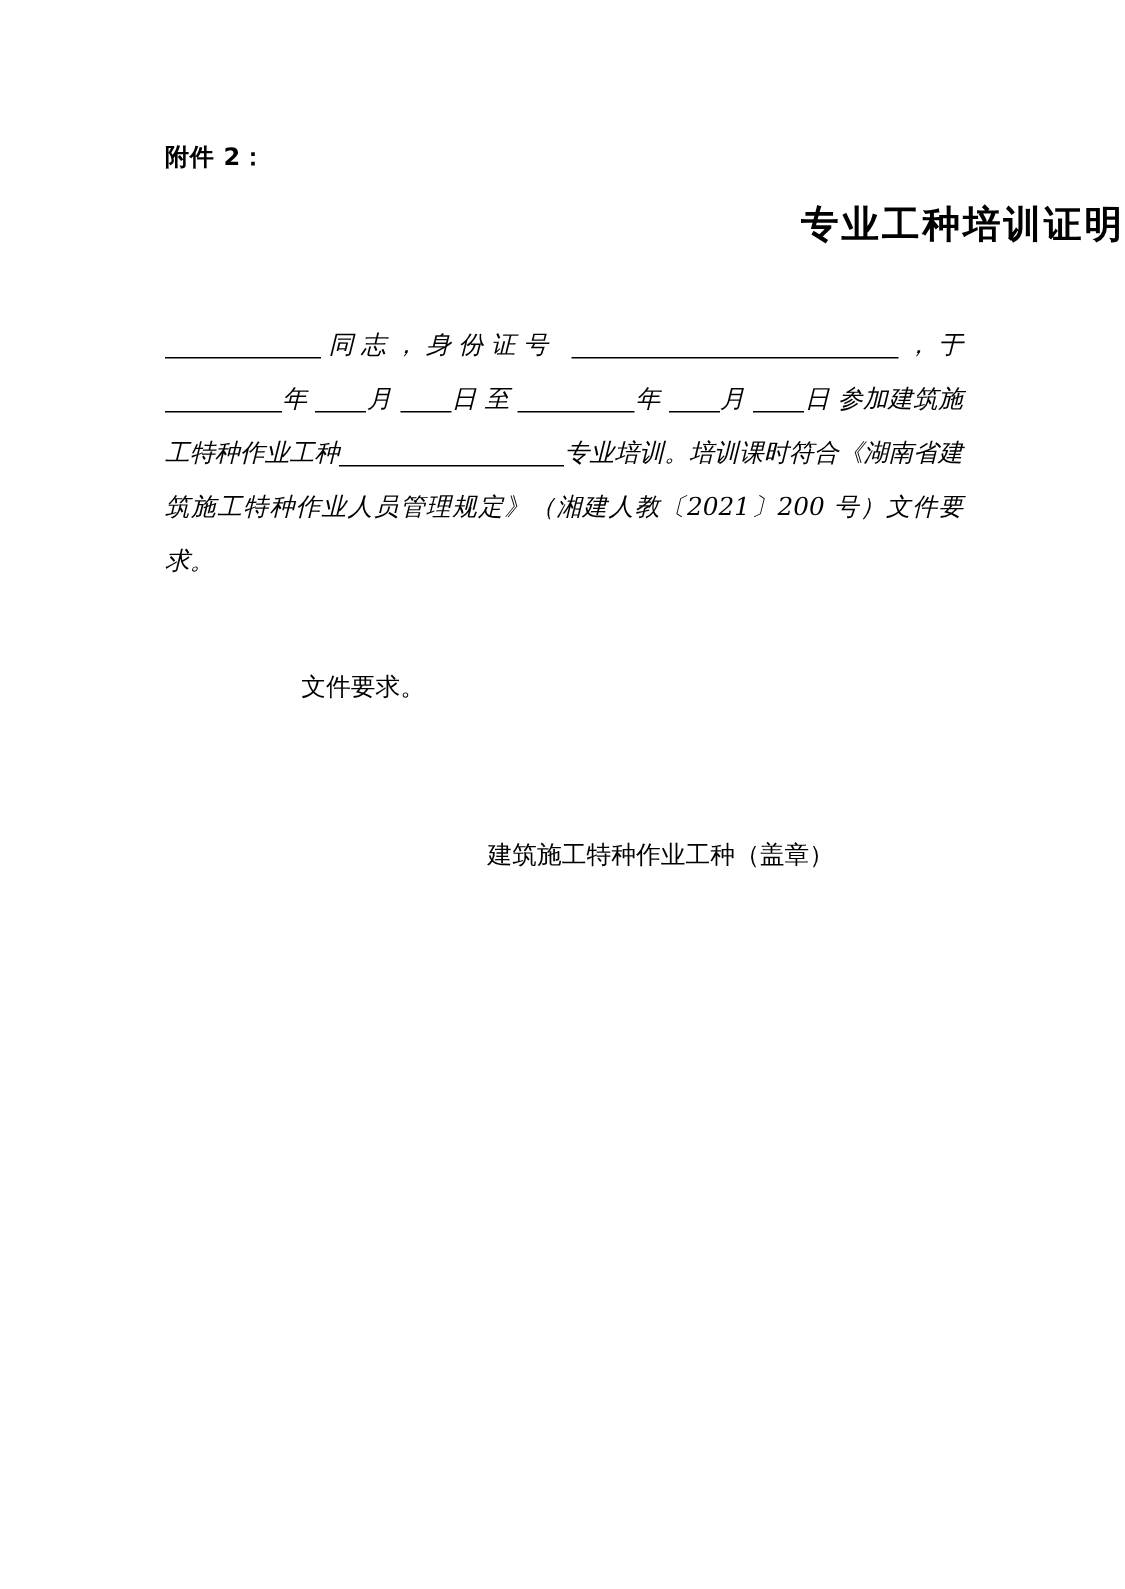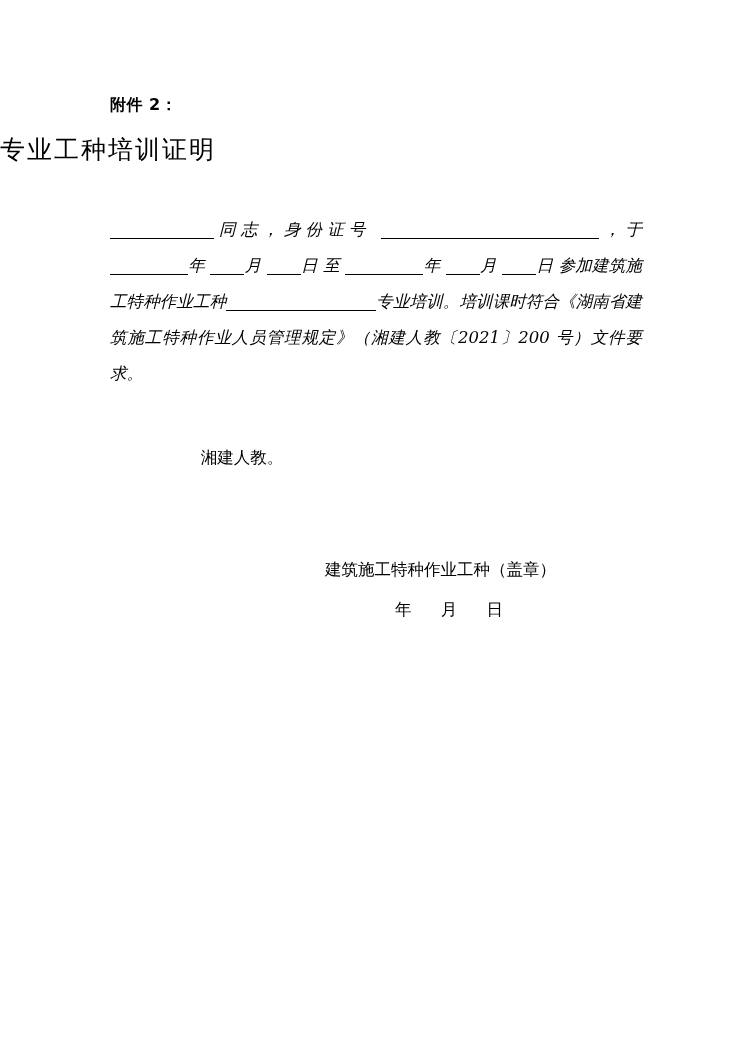--- a/index.html
+++ b/index.html
@@ -29,23 +29,23 @@
     font-size: 16px;
     font-weight: bold;
     font-family: "DejaVu Sans", "Liberation Sans", sans-serif;
     letter-spacing: 0.5px;
   }
   .doc-title {
     position: absolute;
     left: 0;
     right: 0;
     top: 133px;
-    text-align: left;
+    text-align: right;
     font-size: 25px;
-    font-weight: normal;
+    font-weight: bold;
     font-family: "DejaVu Serif", "Liberation Serif", serif;
     letter-spacing: 2px;
   }
   .body-block {
     position: absolute;
     left: 110px;
     top: 212px;
     width: 532px;
     font-size: 16.5px;
     line-height: 36px;
@@ -102,20 +102,19 @@
 <div class="page">
 
   <div class="attachment-label">附件 2：</div>
 
   <div class="doc-title">专业工种培训证明</div>
 
   <div class="body-block">
     <p><span class="ul ul-name"></span><span>同志，身份证号</span> <span class="ul ul-id"></span><span>，</span><span>于</span> <span class="ul ul-y"></span><span>年</span> <span class="ul ul-m"></span><span>月</span> <span class="ul ul-d"></span><span>日</span> <span>至</span> <span class="ul ul-y"></span><span>年</span> <span class="ul ul-m"></span><span>月</span> <span class="ul ul-d"></span><span>日</span> <span>参加</span><span>建筑施工特种作业工种</span><span class="ul ul-trade"></span><span>专业培训。培训课时符合《湖南省建筑施工特种作业人员管理规定》（湘建人教〔2021〕200 号）文件要求。</span></p>
   </div>
 
-  <div class="certify">湘建人教。</div>
+  <div class="certify">文件要求。</div>
 
   <div class="signature">
     <div class="sig-line-1">建筑施工特种作业工种（盖章）</div>
-    <div class="sig-line-2">年  月  日</div>
   </div>
 
 </div>
 
 </body></html>

